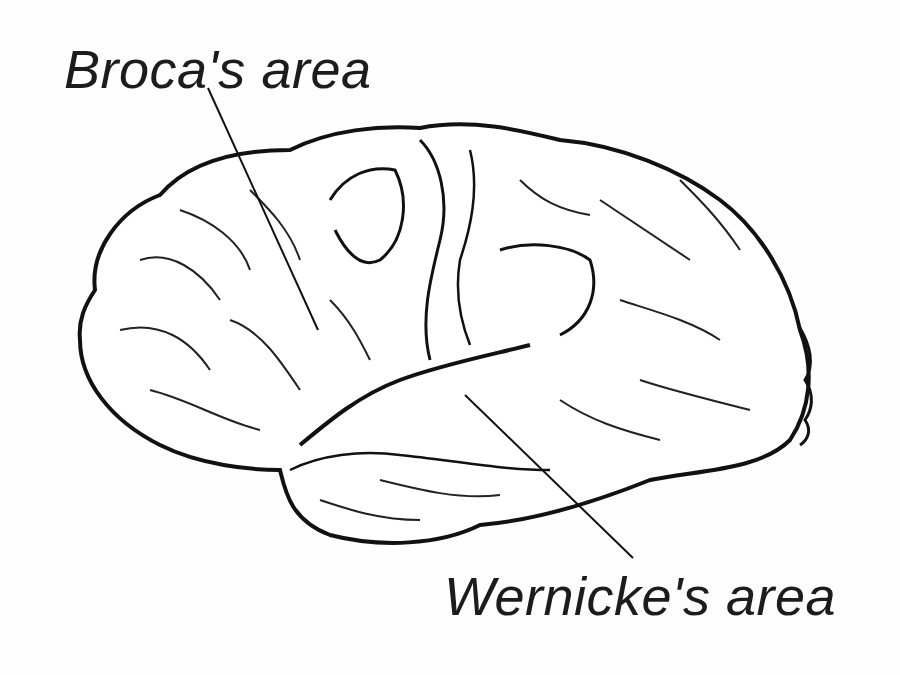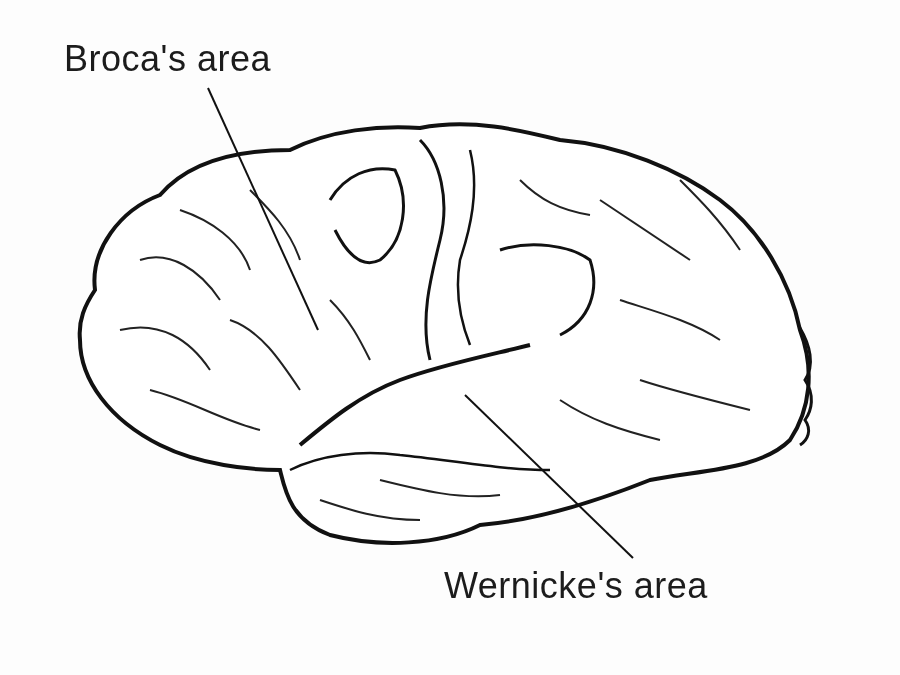--- a/index.html
+++ b/index.html
@@ -1,17 +1,17 @@
 <!DOCTYPE html>
 <html><head>
 <meta charset="utf-8">
 <style>
   html,body{margin:0;padding:0;background:#fdfdfd;}
   body{width:900px;height:675px;position:relative;overflow:hidden;font-family:"Liberation Sans",sans-serif;}
-  .label{position:absolute;color:#1c1c1c;font-size:36px;letter-spacing:0.5px;white-space:nowrap;}
+  .label{position:absolute;color:#1c1c1c;font-size:54px;letter-spacing:0.5px;white-space:nowrap;font-style:italic;}
   #broca-label{left:64px;top:38px;}
   #wernicke-label{left:444px;top:565px;text-align:right;}
   svg{position:absolute;left:0;top:0;}
 </style>
 </head>
 <body>
 
 <svg width="900" height="675" viewBox="0 0 900 675">
 
   <path d="M95,290 C90,250 120,210 160,195 C190,160 240,150 290,150 C330,130 380,125 420,128 C470,118 520,130 560,140 C620,145 680,170 720,200 C760,230 790,280 800,330 C815,370 810,410 790,440 C760,470 700,470 650,480 C600,500 540,520 480,525 C440,545 380,548 330,535 C290,520 285,490 280,470 C250,470 200,465 160,445 C110,420 80,380 80,340 C78,320 85,305 95,290 Z" fill="#ffffff" stroke="#111" stroke-width="4"></path>

